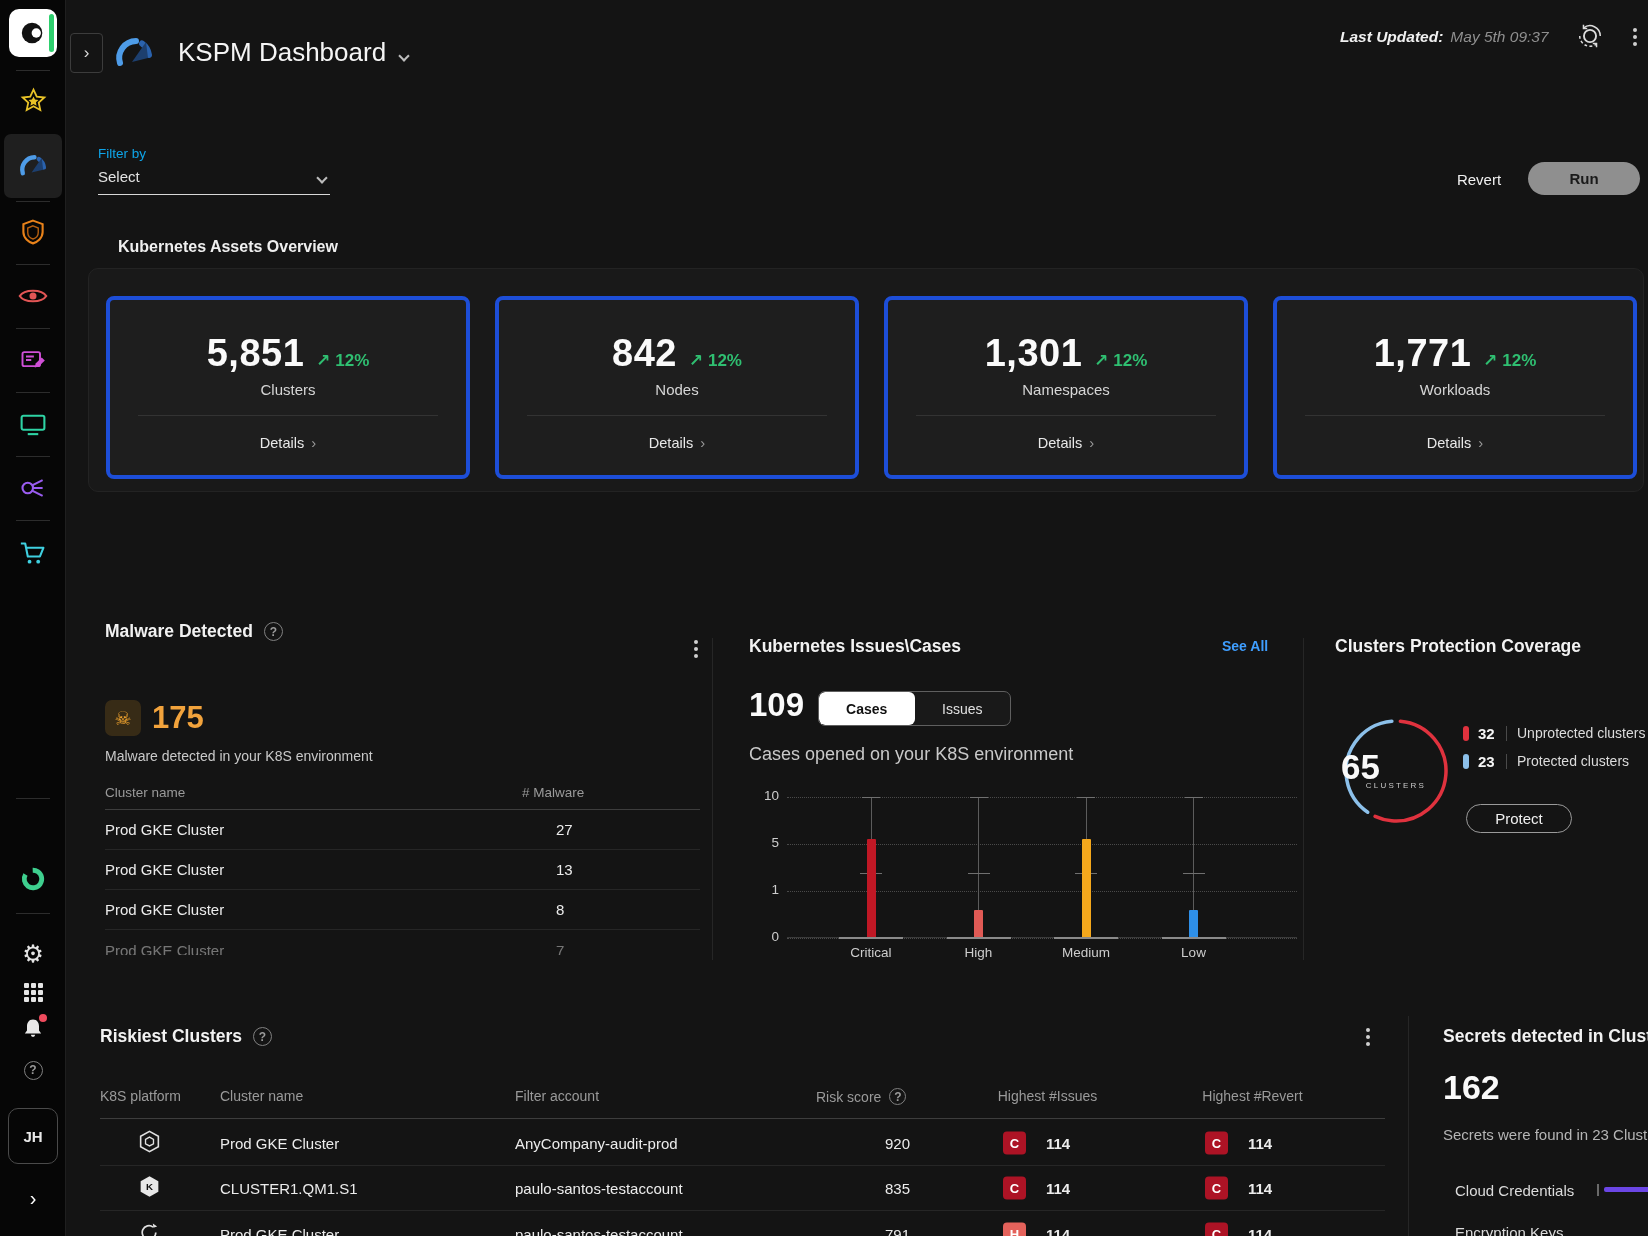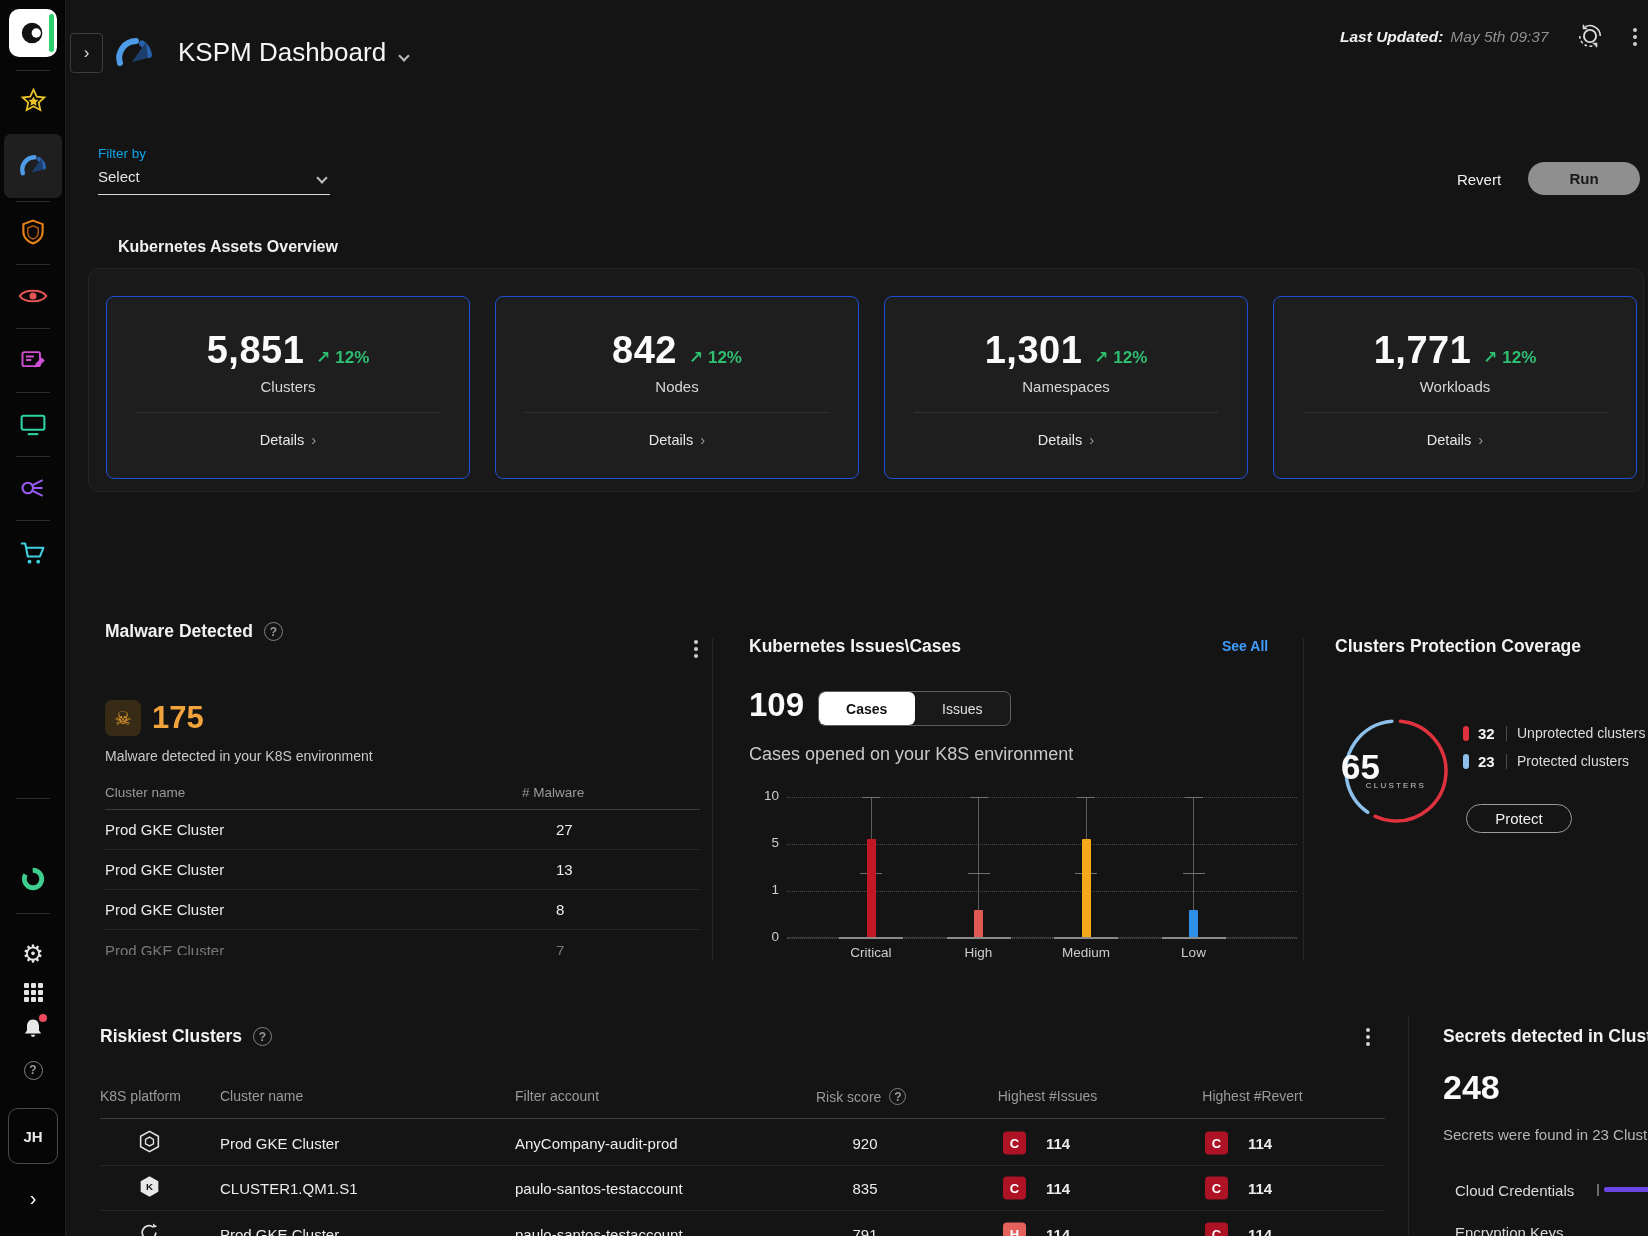--- a/index.html
+++ b/index.html
@@ -41,21 +41,21 @@
 #filter-select{left:98px;top:168px;width:232px;border-bottom:1px solid #d8d8d8;padding-bottom:8px;cursor:pointer}
 #filter-select .val{font-size:15px;color:#e3e3e3}
 #filter-select .chev{position:absolute;right:4px;top:6px}
 #revert-btn{left:1443px;top:163px;width:72px;height:32px;display:flex;align-items:center;justify-content:center;
   font-size:15px;color:#f0f0f0;cursor:pointer}
 #run-btn{left:1528px;top:162px;width:112px;height:33px;border-radius:17px;background:#8f8f8f;color:#1a1a1a;
   display:flex;align-items:center;justify-content:center;font-size:15px;font-weight:bold;cursor:pointer}
 
 #assets-title{left:118px;top:238px;font-size:16px;font-weight:bold;color:#efefef}
 #assets-panel{left:88px;top:268px;width:1556px;height:224px;background:#191919;border:1px solid #232323;border-radius:10px}
-.stat-card{position:absolute;top:27px;width:364px;height:183px;background:#1e1e1e;border:1px solid #1d4ed8;border-radius:8px}
+.stat-card{position:absolute;top:27px;width:364px;height:183px;background:#1e1e1e;border:4px solid #1d4ed8;border-radius:8px}
 .stat-row{margin-top:32px;display:flex;align-items:baseline;justify-content:center;gap:12px}
 .stat-value{font-size:38px;font-weight:bold;color:#fafafa;letter-spacing:.5px}
 .stat-delta{font-size:17px;color:#2fbf71;font-weight:bold}
 .stat-label{margin-top:6px;text-align:center;font-size:15px;color:#d6d6d6}
 .stat-divider{margin:17px auto 0;width:84%;border-top:1px solid #333}
 .stat-details{margin-top:18px;display:flex;justify-content:center;align-items:center;gap:7px;font-size:14.5px;color:#e8e8e8;cursor:pointer}
 .stat-details .arr{color:#9a9a9a;font-size:15px}
 
 .panel-title{font-size:17.5px;font-weight:bold;color:#f2f2f2;display:flex;align-items:center;gap:11px;white-space:nowrap}
 .v-div{position:absolute;border-left:1px solid #262626}
@@ -102,21 +102,21 @@
 #riskiest-title{left:100px;top:1026px}
 #riskiest-kebab{left:1366px;top:1028px}
 #rc-head{left:100px;top:1088px;width:1285px;height:24px;font-size:14px;color:#9a9a9a}
 #rc-head .hc{position:absolute;top:0;white-space:nowrap;display:flex;align-items:center;gap:8px}
 #rc-underline{left:100px;top:1118px;width:1285px;border-top:1px solid #3d3d3d}
 .rc-row{position:absolute;left:100px;width:1285px;height:45px;border-bottom:1px solid #262626;cursor:pointer}
 .rc-cell{position:absolute;top:50%;transform:translateY(-50%);font-size:15px;color:#ececec;white-space:nowrap}
 .rc-icon{left:38px}
 .rc-cluster{left:120px}
 .rc-account{left:415px}
-.rc-score{left:720px;width:90px;text-align:center}
+.rc-score{left:720px;width:90px;text-align:right}
 .sev-badge{width:23px;height:23px;border-radius:4px;display:flex;align-items:center;justify-content:center;
   font-size:13px;font-weight:bold;color:#fff}
 .rc-b1{left:903px}.rc-n1{left:946px;font-weight:bold}
 .rc-b2{left:1105px}.rc-n2{left:1148px;font-weight:bold}
 #secrets-title{left:1443px;top:1026px;font-size:17.5px;font-weight:bold;color:#f2f2f2;white-space:nowrap}
 #secrets-count{left:1443px;top:1068px;font-size:34px;font-weight:bold;color:#fafafa}
 #secrets-sub{left:1443px;top:1126px;font-size:15px;color:#b5b5b5;white-space:nowrap}
 .secret-label{position:absolute;font-size:15px;color:#dcdcdc;white-space:nowrap}
 #secret-tick{left:1597px;top:1184px;width:2px;height:12px;background:#6a6a6a}
 #secret-bar{left:1604px;top:1187px;width:70px;height:5px;border-radius:2px;background:#6b46e5}
@@ -501,20 +501,20 @@
     <span class="rc-cell rc-score">791</span>
     <span class="rc-cell rc-b1 sev-badge" style="background: rgb(228, 98, 91);">H</span>
     <span class="rc-cell rc-n1">114</span>
     <span class="rc-cell rc-b2 sev-badge" style="background: rgb(173, 19, 37);">C</span>
     <span class="rc-cell rc-n2">114</span>
   </div>
 
   <div class="v-div" style="left:1408px;top:1016px;height:220px"></div>
 
   <div class="abs" id="secrets-title">Secrets detected in Clusters</div>
-  <div class="abs" id="secrets-count">248</div>
+  <div class="abs" id="secrets-count">162</div>
   <div class="abs" id="secrets-sub">Secrets were found in 23 Clusters</div>
   <div class="abs secret-label" style="left:1455px;top:1182px">Cloud Credentials</div>
   <div class="abs" id="secret-tick"></div>
   <div class="abs" id="secret-bar" style="background: rgb(107, 70, 229);"></div>
   <div class="abs secret-label" style="left:1455px;top:1224px">Encryption Keys</div>
 
 </div>
 
 </body></html>

